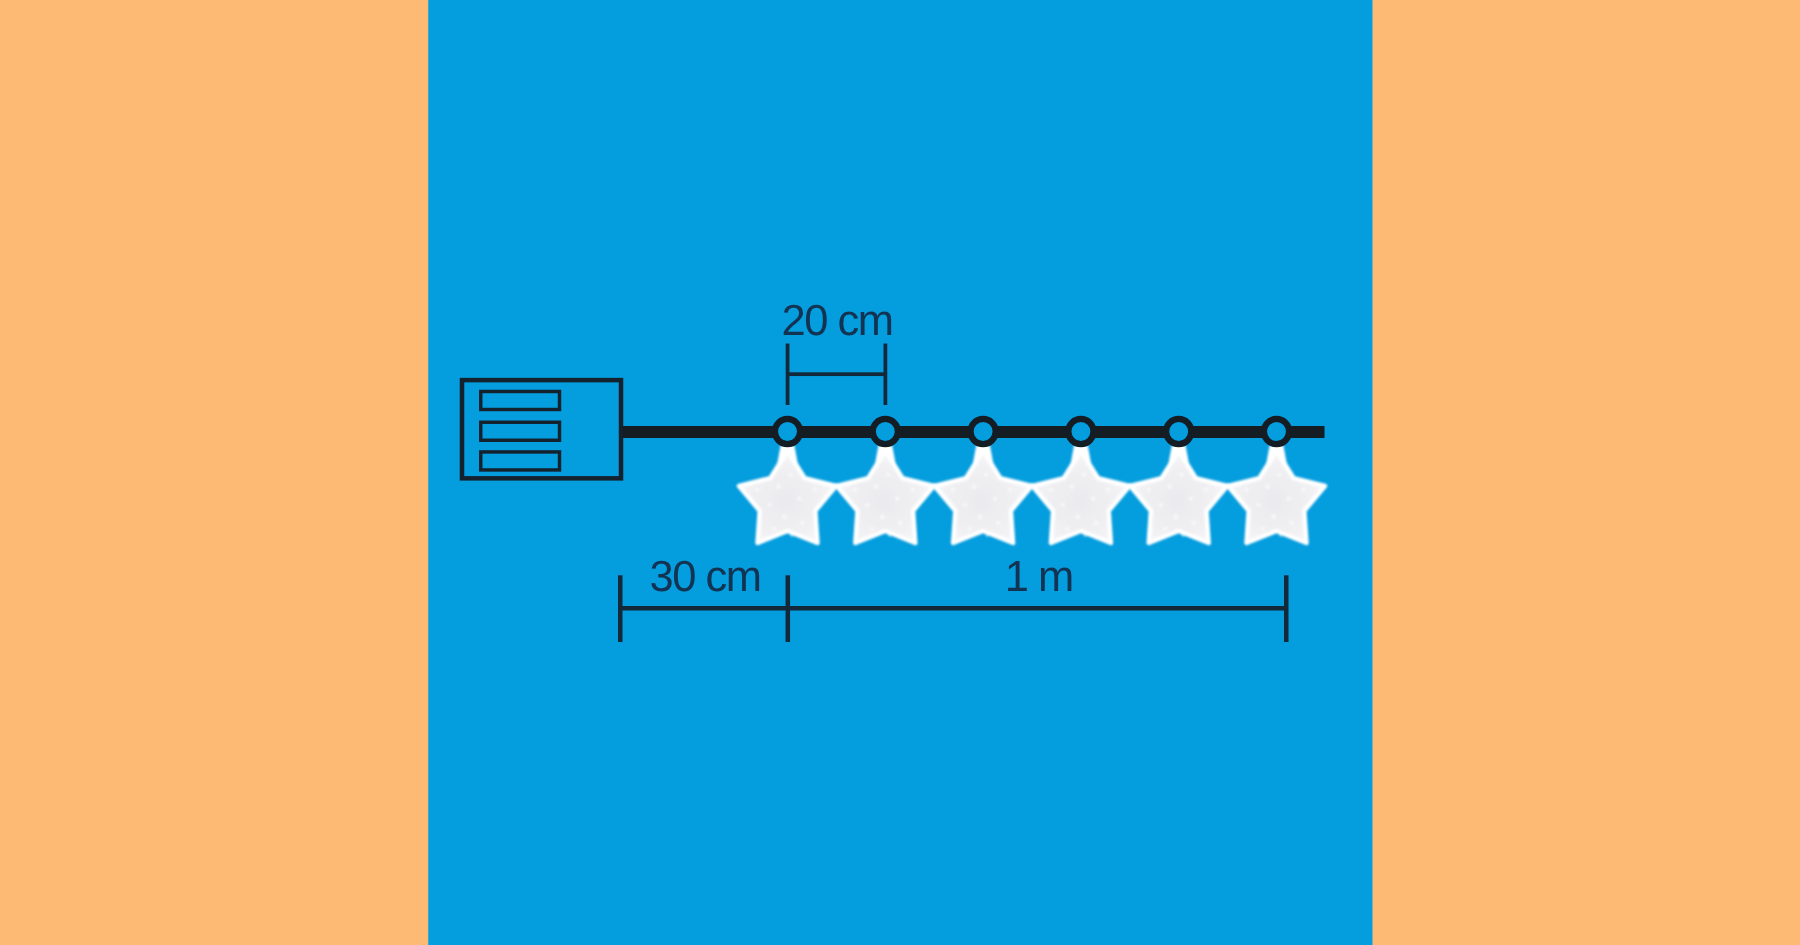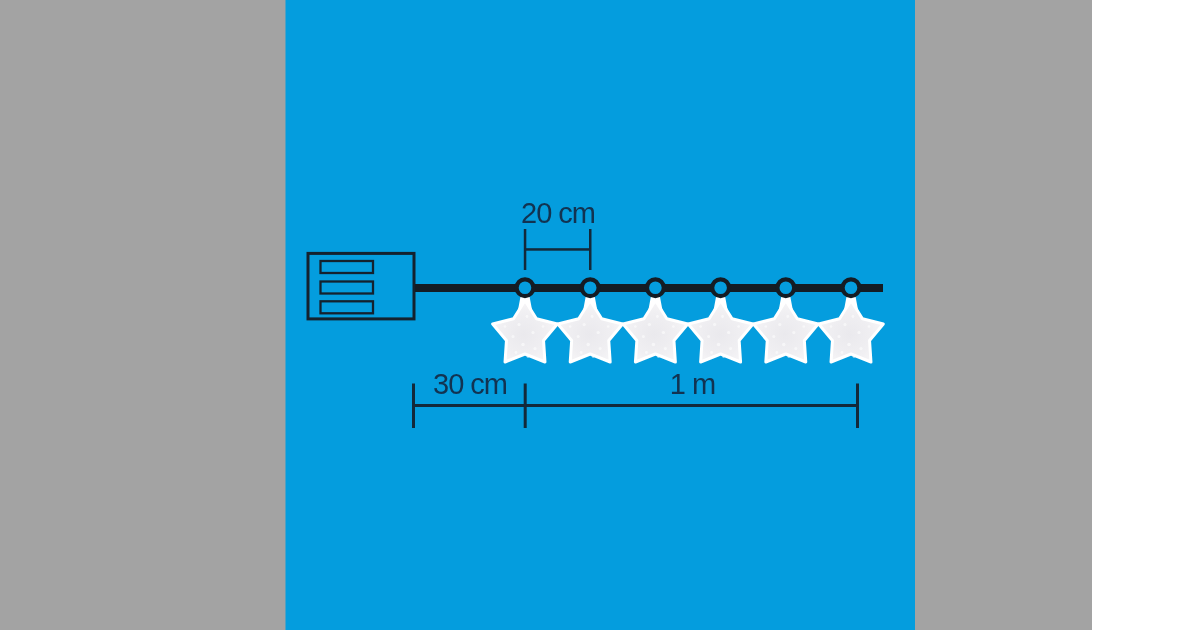--- a/index.html
+++ b/index.html
@@ -1,16 +1,16 @@
 <!DOCTYPE html>
 <html><head>
 <meta charset="utf-8">
 <style>
   html,body{margin:0;padding:0;background:#ffffff;}
-  .canvas{position:relative;width:1092px;height:630px;background:#a3a3a3;overflow:hidden;
+  .canvas{position:relative;width:1200px;height:630px;background:#fdba74;overflow:hidden;
           font-family:"Liberation Sans", sans-serif;}
   svg{display:block;}
 </style>
 </head>
 <body>
 <div class="canvas">
 <svg width="1200" height="630" viewBox="0 0 1200 630" xmlns="http://www.w3.org/2000/svg">
   <defs>
     <radialGradient id="starshade" cx="48%" cy="55%" r="62%">
       <stop offset="0%" stop-color="#eae9ed"></stop>

